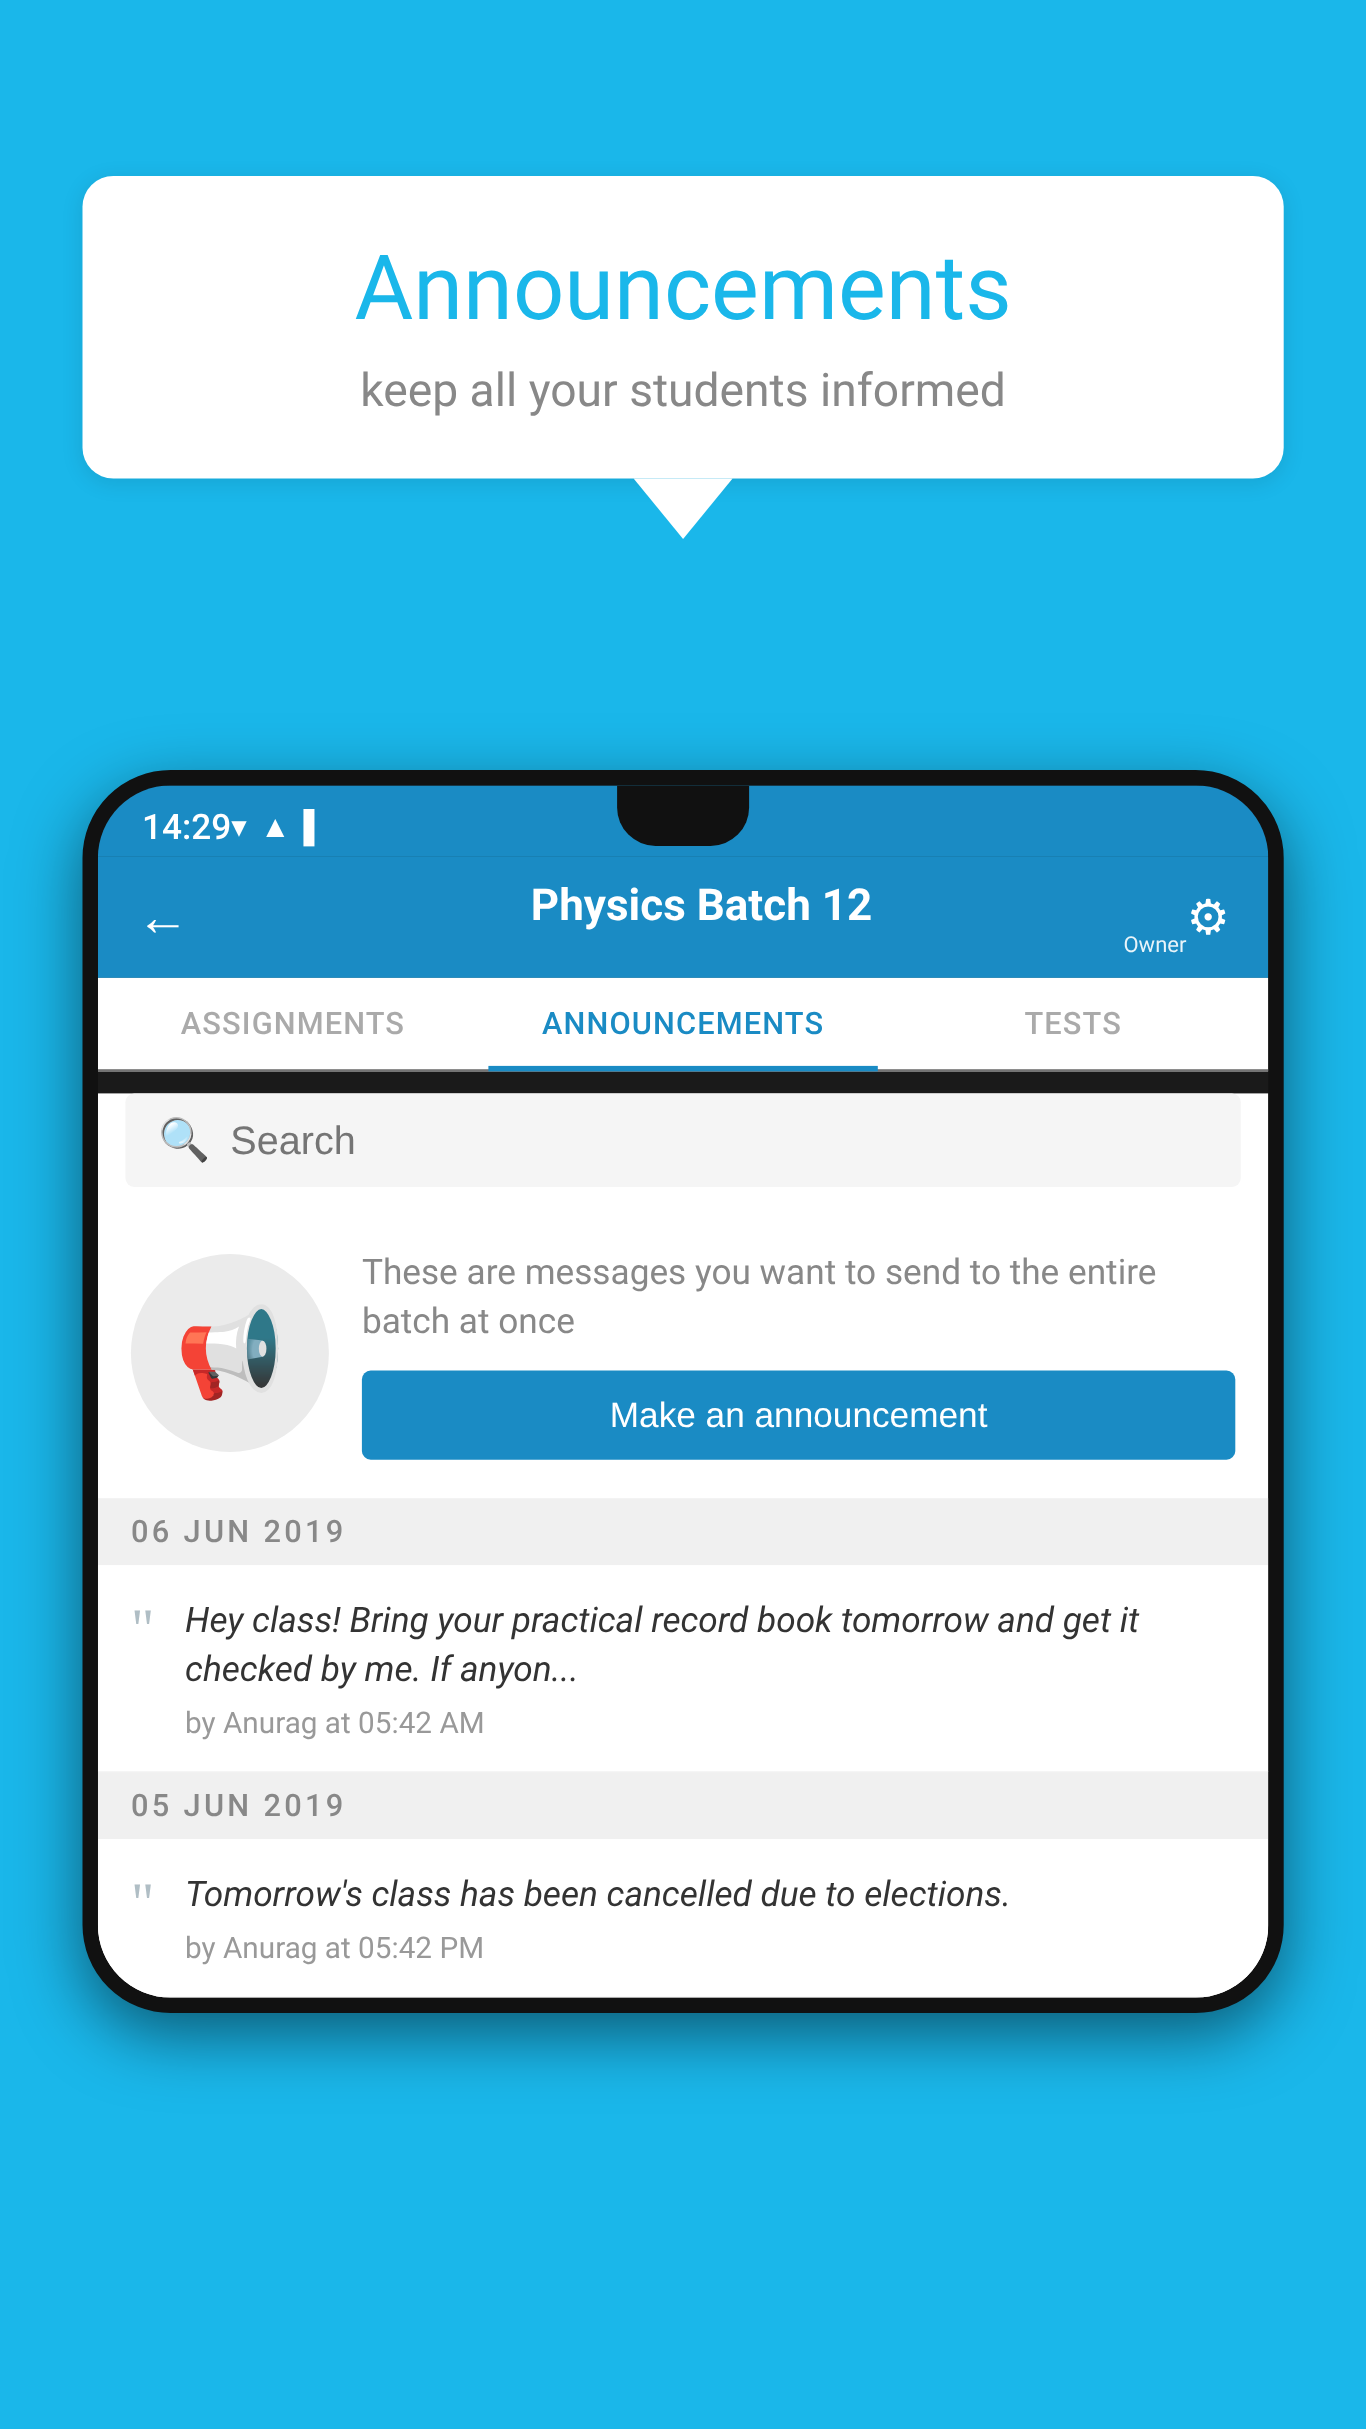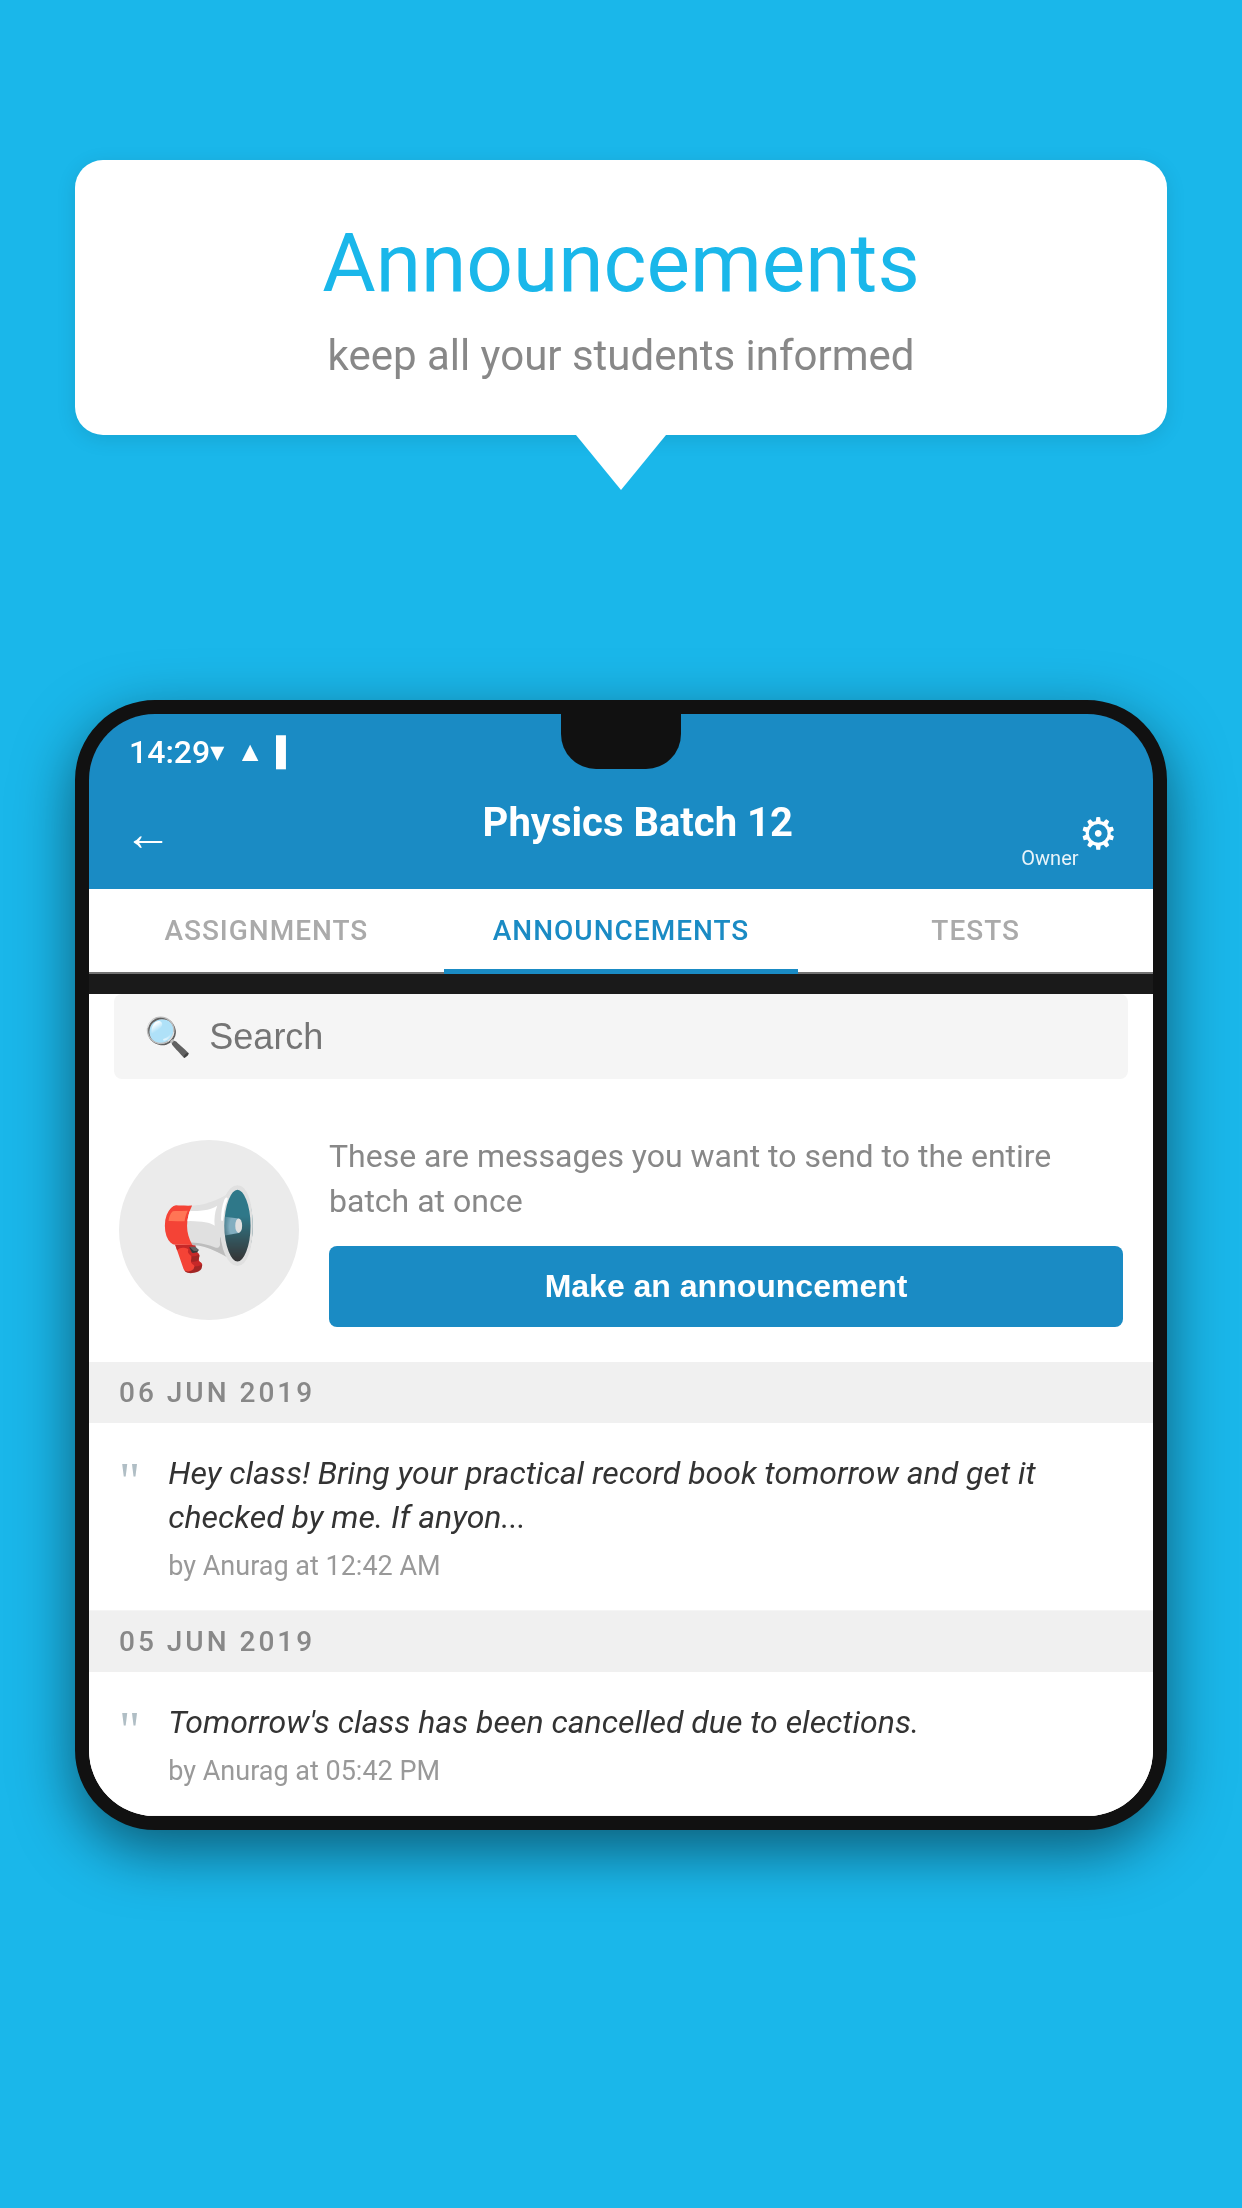--- a/index.html
+++ b/index.html
@@ -254,21 +254,21 @@
       margin-bottom: 22px;
     }
 
     .make-announcement-btn {
       background: #1a8bc4;
       color: white;
       border: none;
       border-radius: 8px;
       padding: 22px 35px;
       font-size: 32px;
-      font-weight: 700;
+      font-weight: 400;
       cursor: pointer;
       width: 100%;
       text-align: center;
     }
 
     
     .date-separator {
       background: #f0f0f0;
       padding: 14px 30px;
       font-size: 28px;
@@ -402,21 +402,21 @@
           <button class="make-announcement-btn">Make an announcement</button>
         </div>
       </div>
 
       <div class="date-separator">06  JUN  2019</div>
 
       <div class="announcement-item">
         <div class="quote-icon">"</div>
         <div class="announcement-text">
           <div class="announcement-message">Hey class! Bring your practical record book tomorrow and get it checked by me. If anyon...</div>
-          <div class="announcement-meta">by Anurag at 12:42 AM</div>
+          <div class="announcement-meta">by Anurag at 05:42 AM</div>
         </div>
       </div>
 
       <div class="date-separator">05  JUN  2019</div>
 
       <div class="announcement-item">
         <div class="quote-icon">"</div>
         <div class="announcement-text">
           <div class="announcement-message">Tomorrow's class has been cancelled due to elections.</div>
           <div class="announcement-meta">by Anurag at 05:42 PM</div>

